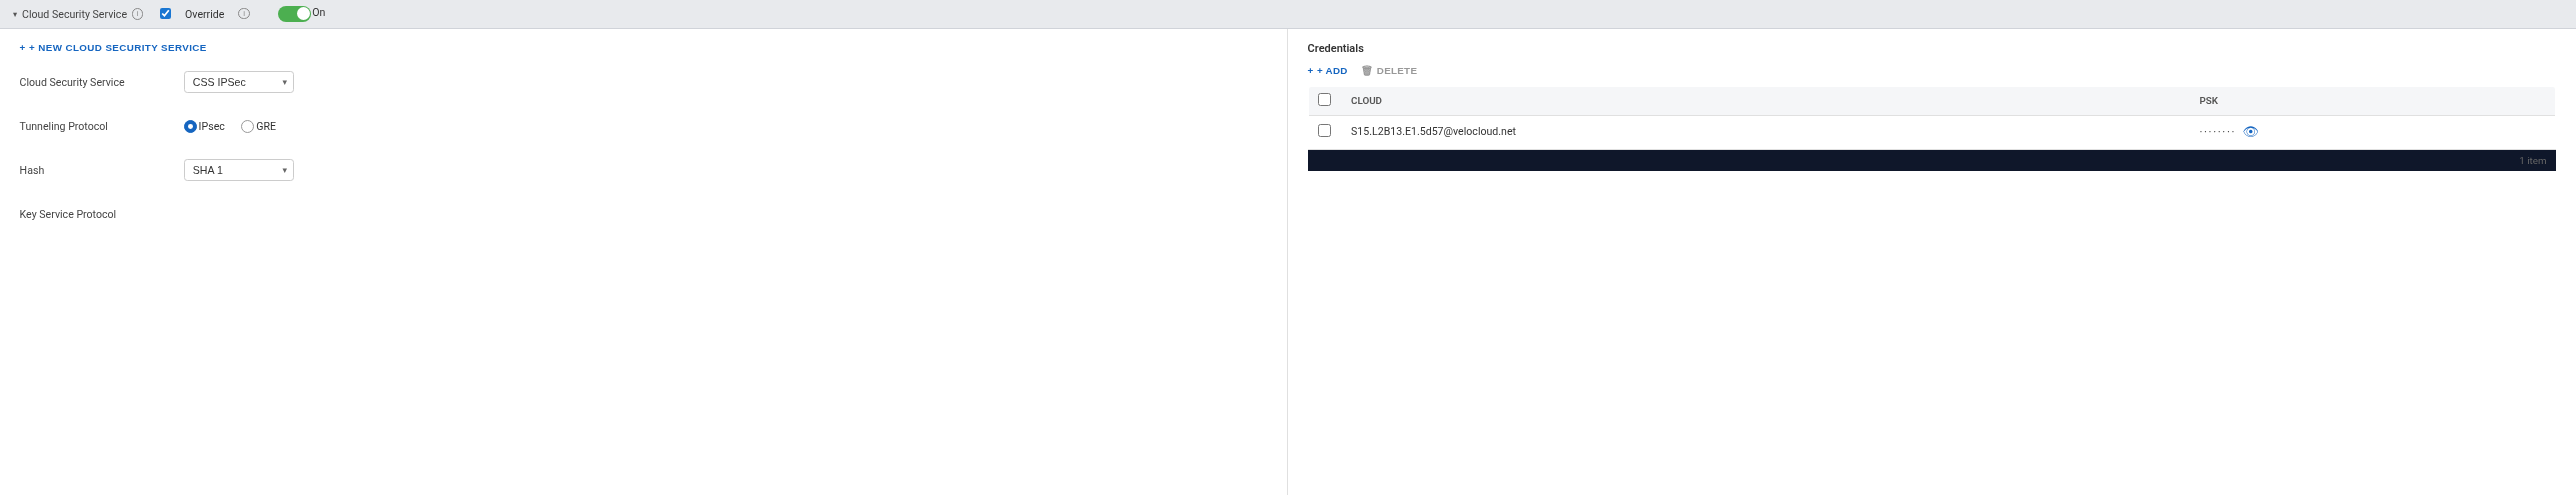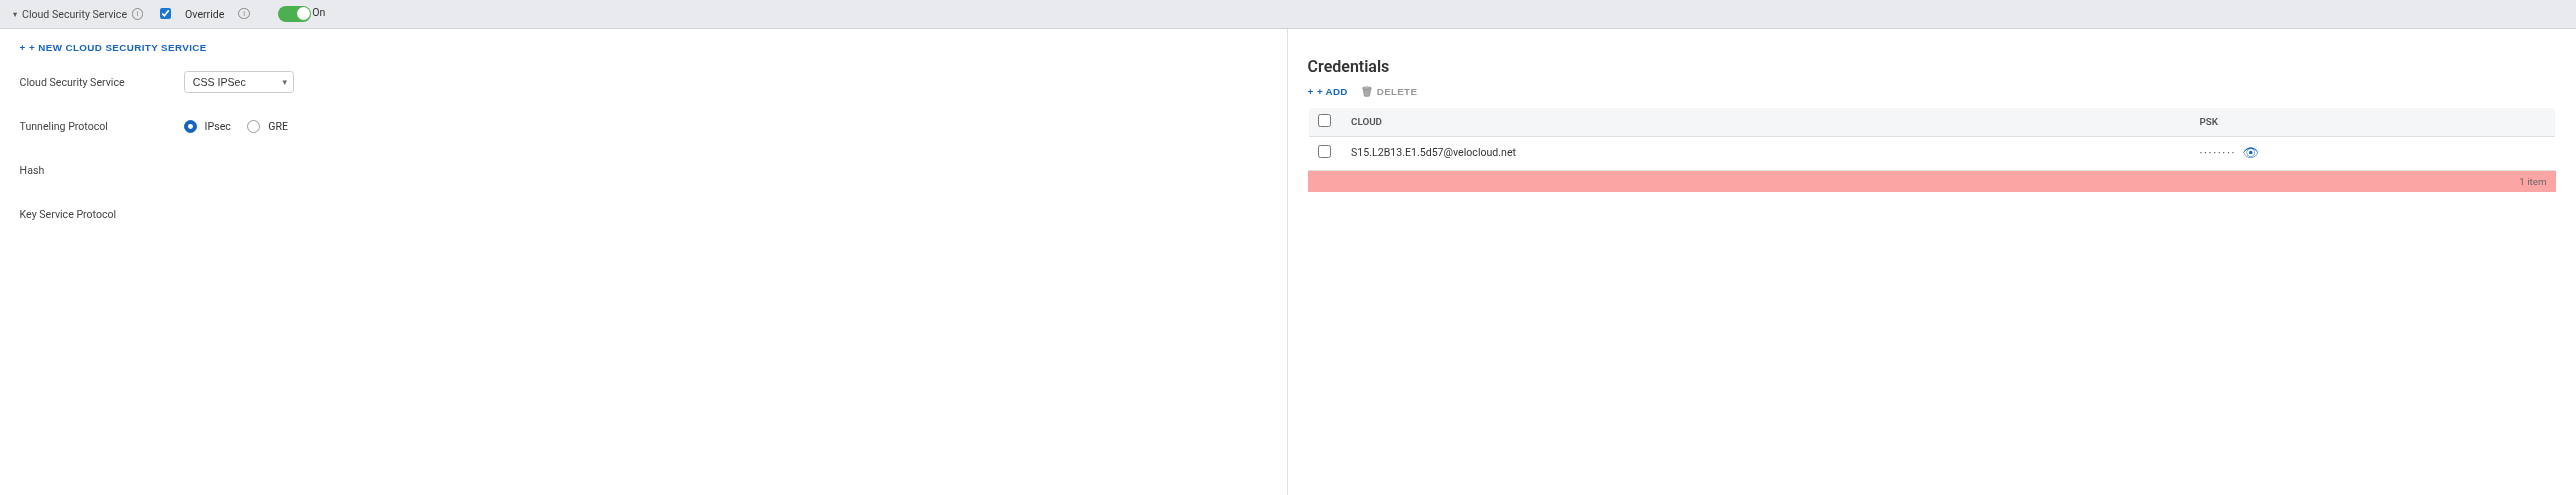--- a/index.html
+++ b/index.html
@@ -175,21 +175,21 @@
 
     .radio-group {
       display: flex;
       align-items: center;
       gap: 16.4px;
     }
 
     .radio-option {
       display: flex;
       align-items: flex-start;
-      gap: 8px;
+      gap: 2px;
       cursor: pointer;
       font-size: 10.6px;
       color: #333;
     }
 
     
     .radio-custom {
       width: 13px;
       height: 13px;
       border-radius: 50%;
@@ -213,25 +213,24 @@
       width: 13px;
       height: 13px;
       border-radius: 50%;
       border: 1.6px solid #999;
       background: #fff;
       flex-shrink: 0;
     }
 
     
     .credentials-title {
-      font-size: 16px;
+      font-size: 11px;
       font-weight: 600;
       color: #333;
       margin-bottom: 9.8px;
-      margin-top: 15px;
     }
 
     .cred-actions {
       display: flex;
       align-items: center;
       gap: 13px;
       margin-bottom: 9.8px;
     }
 
     .cred-add-btn {
@@ -311,21 +310,21 @@
     .psk-cell {
       display: flex;
       align-items: center;
     }
 
     .table-footer {
       text-align: right;
       padding: 4.9px 9.8px;
       font-size: 9.8px;
       color: #666;
-      background: #fca5a5;
+      background: #0f172a;
       border-top: 0.8px solid #e0e0e0;
     }
   </style>
 </head>
 <body>
 
 <div class="top-bar">
   <div class="top-bar-title">
     <span class="chevron-icon">▾</span>
     <span>Cloud Security Service</span>
@@ -377,20 +376,29 @@
         </label>
         <label class="radio-option">
           <span class="radio-empty"></span>
           <span>GRE</span>
         </label>
       </div>
     </div>
 
     <div class="form-row">
       <span class="form-label">Hash</span>
+      <div class="form-control">
+        <div class="select-wrapper">
+          <select>
+            <option>SHA 1</option>
+            <option>SHA 256</option>
+            <option>MD5</option>
+          </select>
+        </div>
+      </div>
     </div>
 
 
     <div class="form-row">
       <span class="form-label">Key Service Protocol</span>
     </div>
 
   </div>
 
   <div class="right-panel">

